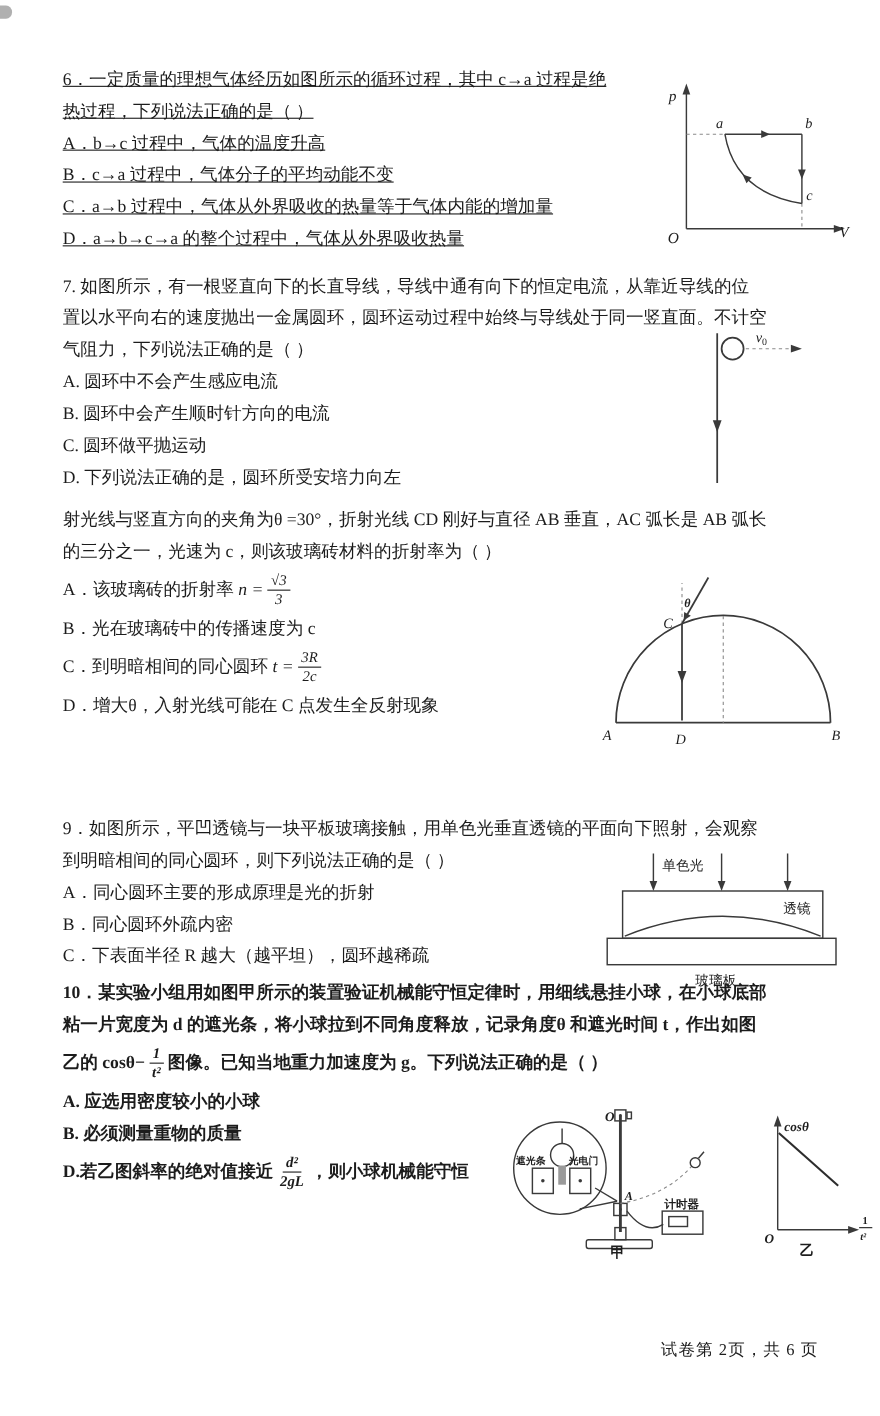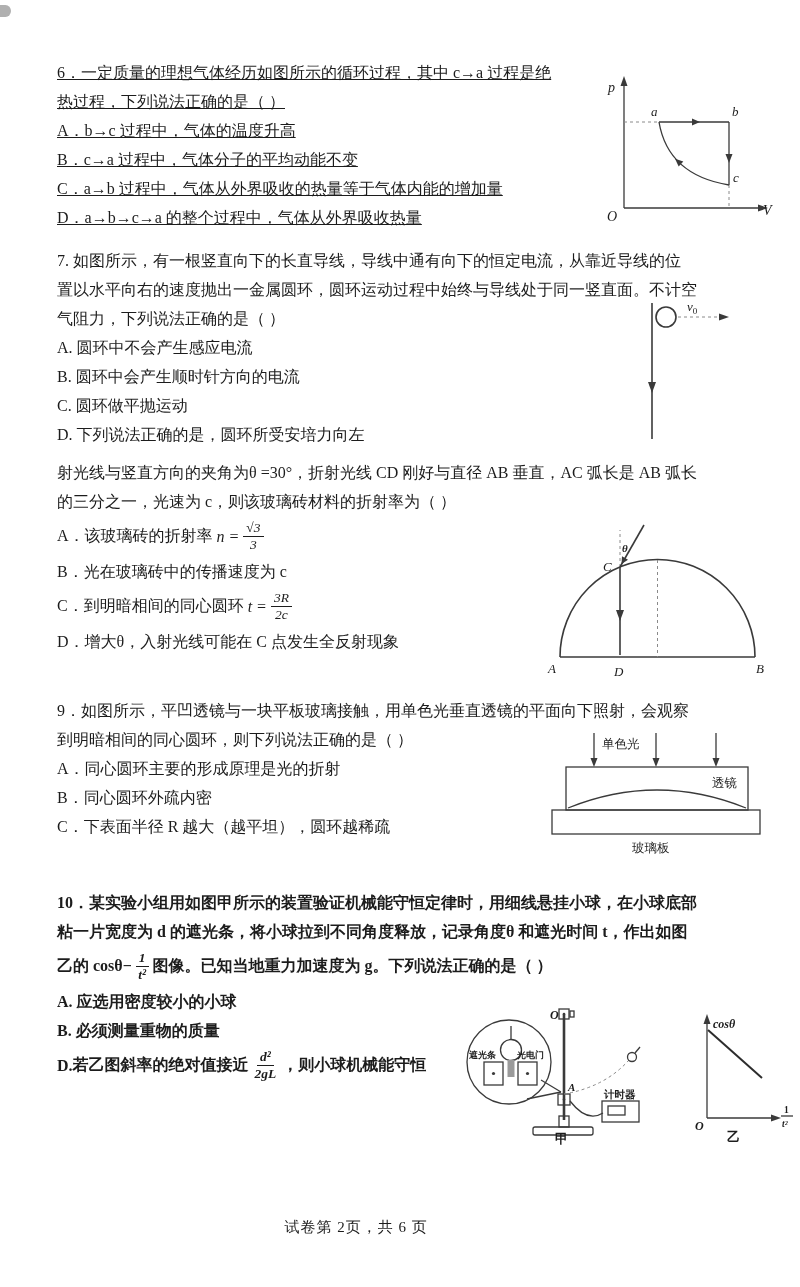--- a/index.html
+++ b/index.html
@@ -18,22 +18,22 @@
   .var{font-style:italic;margin-left:4px;}
   .fig{position:absolute;}
   svg .s{stroke:#3a3a3a;stroke-width:1.3;fill:none;}
   svg .s2{stroke:#3a3a3a;stroke-width:1.6;fill:none;}
   svg .f{fill:#3a3a3a;stroke:none;}
   svg .d{stroke:#8a8a8a;stroke-width:1;stroke-dasharray:3,3;fill:none;}
   svg text{font-family:"Liberation Serif","DejaVu Serif",serif;fill:#1d1d1d;}
   svg .it{font-style:italic;}
   .artifact{position:absolute;left:0;top:5px;width:11px;height:12px;background:#6f6f6f;
             border-radius:0 60% 60% 0;opacity:.55;}
-  .footer{position:absolute;top:1218px;left:0;width:712px;text-align:center;
-          font-size:15px;letter-spacing:1px;}
+  .footer{position:absolute;top:1218px;left:0;width:712px;text-align:right;
+          font-size:15px;letter-spacing:1px;padding-left:32px;}
 </style>
 </head>
 <body>
 
 <div class="artifact"></div>
 
 <section class="q" style="top:58px;height:182px;text-decoration:underline;">
   <div class="line" style="width:560px;">6．一定质量的理想气体经历如图所示的循环过程，其中 c→a 过程是绝</div>
   <div class="line">热过程，下列说法正确的是（    ）</div>
   <div class="line">A．b→c 过程中，气体的温度升高</div>
@@ -116,21 +116,21 @@
     <line class="s2" x1="75" y1="43" x2="75" y2="131"></line>
     <polygon class="f" points="75,97 71,86 79,86"></polygon>
     <text class="it" x="77" y="28" font-size="11" font-weight="bold">θ</text>
     <text class="it" x="58" y="47" font-size="13">C</text>
     <text class="it" x="3" y="149" font-size="13">A</text>
     <text class="it" x="211" y="149" font-size="13">B</text>
     <text class="it" x="69" y="152" font-size="13">D</text>
   </svg>
 </section>
 
-<section class="q" style="top:696px;height:176px;">
+<section class="q" style="top:739px;height:176px;">
   <div class="line">9．如图所示，平凹透镜与一块平板玻璃接触，用单色光垂直透镜的平面向下照射，会观察</div>
   <div class="line">到明暗相间的同心圆环，则下列说法正确的是（      ）</div>
   <div class="line">A．同心圆环主要的形成原理是光的折射</div>
   <div class="line">B．同心圆环外疏内密</div>
   <div class="line">C．下表面半径 R 越大（越平坦），圆环越稀疏</div>
 
   <svg class="fig" style="left:489px;top:34px;" width="220" height="128" viewBox="0 0 220 128">
     <line class="s" x1="48" y1="3" x2="48" y2="31"></line>
     <polygon class="f" points="48,37 44.5,28 51.5,28"></polygon>
     <line class="s" x1="110" y1="3" x2="110" y2="31"></line>

